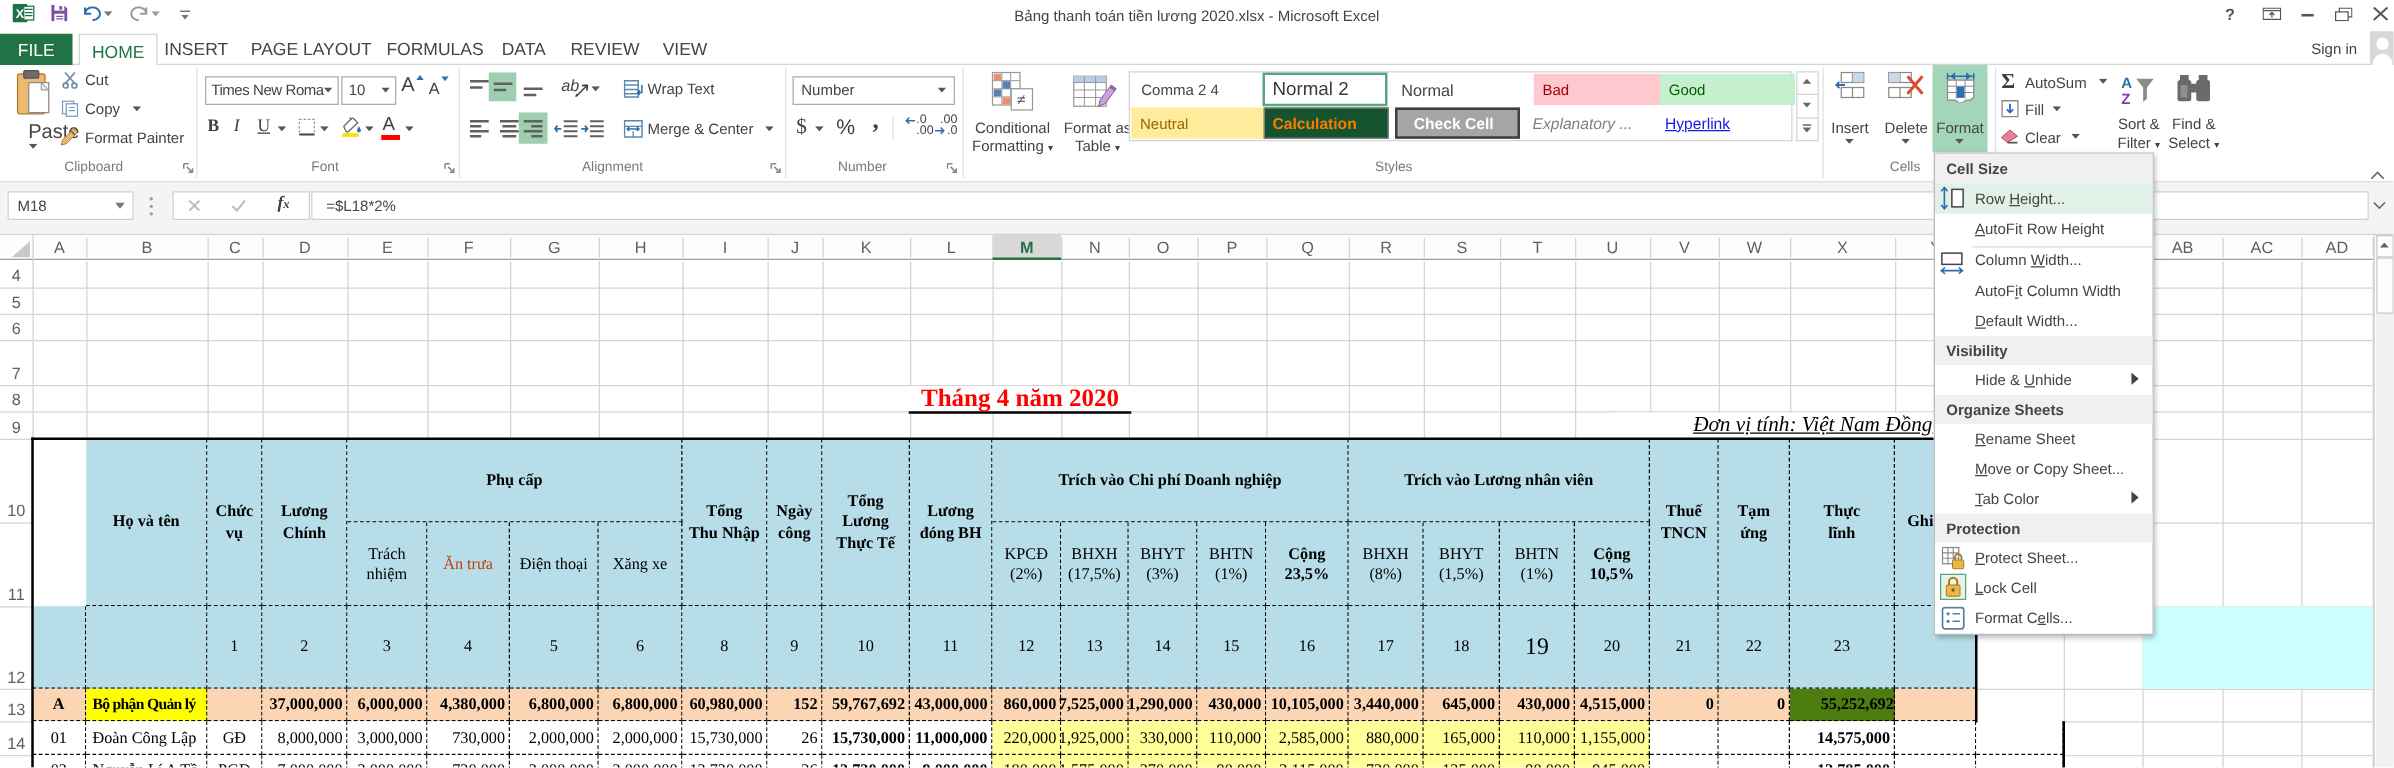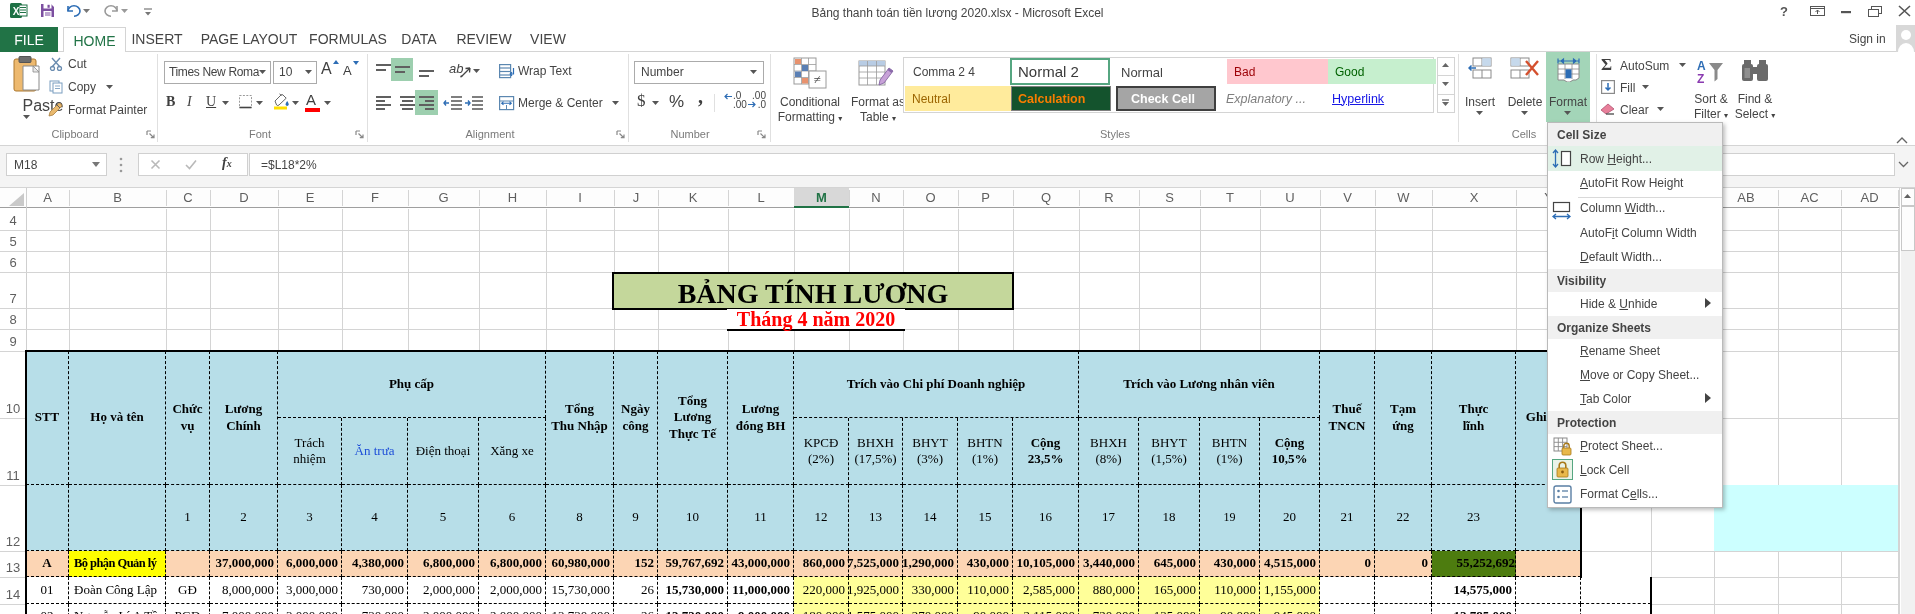--- a/index.html
+++ b/index.html
@@ -625,42 +625,43 @@
 <div class="ab" style="left:26px;top:272px;width:1872px;height:1px;background:#d4d4d4;"></div>
 <div class="ab" style="left:26px;top:308px;width:1872px;height:1px;background:#d4d4d4;"></div>
 <div class="ab" style="left:26px;top:329px;width:1872px;height:1px;background:#d4d4d4;"></div>
 <div class="ab" style="left:1581px;top:351px;width:317px;height:1px;background:#d4d4d4;"></div>
 <div class="ab" style="left:1581px;top:418px;width:317px;height:1px;background:#d4d4d4;"></div>
 <div class="ab" style="left:1581px;top:485px;width:317px;height:1px;background:#d4d4d4;"></div>
 <div class="ab" style="left:1581px;top:551px;width:317px;height:1px;background:#d4d4d4;"></div>
 <div class="ab" style="left:1651px;top:577px;width:247px;height:1px;background:#d4d4d4;"></div>
 <div class="ab" style="left:1651px;top:604px;width:247px;height:1px;background:#d4d4d4;"></div>
 
-<div class="ab" style="left:612px;top:272px;width:402px;height:38px;background:#c4d79b;border:2px solid #000;box-sizing:border-box;display:flex;align-items:center;justify-content:center;padding-top:6px;font-family:'Liberation Serif',serif;font-weight:bold;font-size:28px;color:#000;">BẢNG TÍNH LƯƠNG</div>
 <div class="ab" style="left:727px;top:309px;width:178px;height:22px;background:#fff;border-bottom:2px solid #000;box-sizing:border-box;display:flex;align-items:center;justify-content:center;font-family:'Liberation Serif',serif;font-weight:bold;font-size:20px;color:#ff0000;">Tháng 4 năm 2020</div>
+<div class="ab" style="left:1290px;top:330px;width:256px;height:20px;background:#fff;display:flex;align-items:center;justify-content:flex-end;font-family:'Liberation Serif',serif;font-style:italic;font-size:17px;color:#000;">
+      <u>Đơn vị tính: Việt Nam Đồng</u>
+    </div>
 
 <div class="ab" style="left:1714px;top:485px;width:184px;height:66px;background:#ccffff;"></div>
 
-<div class="ab" style="left:26px;top:351px;width:43px;height:134px;background:#b7dee8;border-right:1px dashed #000;border-bottom:1px dashed #000;box-sizing:border-box;display:flex;align-items:center;justify-content:center;text-align:center;font-family:'Liberation Serif',serif;font-size:13px;color:#000;line-height:1.25;font-weight:bold;">STT</div>
 <div class="ab" style="left:69px;top:351px;width:97px;height:134px;background:#b7dee8;border-right:1px dashed #000;border-bottom:1px dashed #000;box-sizing:border-box;display:flex;align-items:center;justify-content:center;text-align:center;font-family:'Liberation Serif',serif;font-size:13px;color:#000;line-height:1.25;font-weight:bold;">Họ và tên</div>
 <div class="ab" style="left:166px;top:351px;width:44px;height:134px;background:#b7dee8;border-right:1px dashed #000;border-bottom:1px dashed #000;box-sizing:border-box;display:flex;align-items:center;justify-content:center;text-align:center;font-family:'Liberation Serif',serif;font-size:13px;color:#000;line-height:1.25;font-weight:bold;">Chức<br>vụ</div>
 <div class="ab" style="left:210px;top:351px;width:68px;height:134px;background:#b7dee8;border-right:1px dashed #000;border-bottom:1px dashed #000;box-sizing:border-box;display:flex;align-items:center;justify-content:center;text-align:center;font-family:'Liberation Serif',serif;font-size:13px;color:#000;line-height:1.25;font-weight:bold;">Lương<br>Chính</div>
 <div class="ab" style="left:546px;top:351px;width:68px;height:134px;background:#b7dee8;border-right:1px dashed #000;border-bottom:1px dashed #000;box-sizing:border-box;display:flex;align-items:center;justify-content:center;text-align:center;font-family:'Liberation Serif',serif;font-size:13px;color:#000;line-height:1.25;font-weight:bold;">Tổng<br>Thu Nhập</div>
 <div class="ab" style="left:614px;top:351px;width:44px;height:134px;background:#b7dee8;border-right:1px dashed #000;border-bottom:1px dashed #000;box-sizing:border-box;display:flex;align-items:center;justify-content:center;text-align:center;font-family:'Liberation Serif',serif;font-size:13px;color:#000;line-height:1.25;font-weight:bold;">Ngày<br>công</div>
 <div class="ab" style="left:658px;top:351px;width:70px;height:134px;background:#b7dee8;border-right:1px dashed #000;border-bottom:1px dashed #000;box-sizing:border-box;display:flex;align-items:center;justify-content:center;text-align:center;font-family:'Liberation Serif',serif;font-size:13px;color:#000;line-height:1.25;font-weight:bold;">Tổng<br>Lương<br>Thực Tế</div>
 <div class="ab" style="left:728px;top:351px;width:66px;height:134px;background:#b7dee8;border-right:1px dashed #000;border-bottom:1px dashed #000;box-sizing:border-box;display:flex;align-items:center;justify-content:center;text-align:center;font-family:'Liberation Serif',serif;font-size:13px;color:#000;line-height:1.25;font-weight:bold;">Lương<br>đóng BH</div>
 <div class="ab" style="left:1320px;top:351px;width:55px;height:134px;background:#b7dee8;border-right:1px dashed #000;border-bottom:1px dashed #000;box-sizing:border-box;display:flex;align-items:center;justify-content:center;text-align:center;font-family:'Liberation Serif',serif;font-size:13px;color:#000;line-height:1.25;font-weight:bold;">Thuế<br>TNCN</div>
 <div class="ab" style="left:1375px;top:351px;width:57px;height:134px;background:#b7dee8;border-right:1px dashed #000;border-bottom:1px dashed #000;box-sizing:border-box;display:flex;align-items:center;justify-content:center;text-align:center;font-family:'Liberation Serif',serif;font-size:13px;color:#000;line-height:1.25;font-weight:bold;">Tạm<br>ứng</div>
 <div class="ab" style="left:1432px;top:351px;width:84px;height:134px;background:#b7dee8;border-right:1px dashed #000;border-bottom:1px dashed #000;box-sizing:border-box;display:flex;align-items:center;justify-content:center;text-align:center;font-family:'Liberation Serif',serif;font-size:13px;color:#000;line-height:1.25;font-weight:bold;">Thực<br>lĩnh</div>
 <div class="ab" style="left:1516px;top:351px;width:65px;height:134px;background:#b7dee8;border-right:1px dashed #000;border-bottom:1px dashed #000;box-sizing:border-box;display:flex;align-items:center;justify-content:center;text-align:center;font-family:'Liberation Serif',serif;font-size:13px;color:#000;line-height:1.25;font-weight:bold;">Ghi chú</div>
 <div class="ab" style="left:278px;top:351px;width:268px;height:67px;background:#b7dee8;border-right:1px dashed #000;border-bottom:1px dashed #000;box-sizing:border-box;display:flex;align-items:center;justify-content:center;text-align:center;font-family:'Liberation Serif',serif;font-size:13px;color:#000;line-height:1.25;font-weight:bold;">Phụ cấp</div>
 <div class="ab" style="left:794px;top:351px;width:285px;height:67px;background:#b7dee8;border-right:1px dashed #000;border-bottom:1px dashed #000;box-sizing:border-box;display:flex;align-items:center;justify-content:center;text-align:center;font-family:'Liberation Serif',serif;font-size:13px;color:#000;line-height:1.25;font-weight:bold;">Trích vào Chi phí Doanh nghiệp</div>
 <div class="ab" style="left:1079px;top:351px;width:241px;height:67px;background:#b7dee8;border-right:1px dashed #000;border-bottom:1px dashed #000;box-sizing:border-box;display:flex;align-items:center;justify-content:center;text-align:center;font-family:'Liberation Serif',serif;font-size:13px;color:#000;line-height:1.25;font-weight:bold;">Trích vào Lương nhân viên</div>
 <div class="ab" style="left:278px;top:418px;width:64px;height:67px;background:#b7dee8;border-right:1px dashed #000;border-bottom:1px dashed #000;box-sizing:border-box;display:flex;align-items:center;justify-content:center;text-align:center;font-family:'Liberation Serif',serif;font-size:13px;color:#000;line-height:1.25;">Trách<br>nhiệm</div>
-<div class="ab" style="left:342px;top:418px;width:66px;height:67px;background:#b7dee8;border-right:1px dashed #000;border-bottom:1px dashed #000;box-sizing:border-box;display:flex;align-items:center;justify-content:center;text-align:center;font-family:'Liberation Serif',serif;font-size:13px;color:#1d4ed8;line-height:1.25;">Ăn trưa</div>
+<div class="ab" style="left:342px;top:418px;width:66px;height:67px;background:#b7dee8;border-right:1px dashed #000;border-bottom:1px dashed #000;box-sizing:border-box;display:flex;align-items:center;justify-content:center;text-align:center;font-family:'Liberation Serif',serif;font-size:13px;color:#c2410c;line-height:1.25;">Ăn trưa</div>
 <div class="ab" style="left:408px;top:418px;width:71px;height:67px;background:#b7dee8;border-right:1px dashed #000;border-bottom:1px dashed #000;box-sizing:border-box;display:flex;align-items:center;justify-content:center;text-align:center;font-family:'Liberation Serif',serif;font-size:13px;color:#000;line-height:1.25;">Điện thoại</div>
 <div class="ab" style="left:479px;top:418px;width:67px;height:67px;background:#b7dee8;border-right:1px dashed #000;border-bottom:1px dashed #000;box-sizing:border-box;display:flex;align-items:center;justify-content:center;text-align:center;font-family:'Liberation Serif',serif;font-size:13px;color:#000;line-height:1.25;">Xăng xe</div>
 <div class="ab" style="left:794px;top:418px;width:55px;height:67px;background:#b7dee8;border-right:1px dashed #000;border-bottom:1px dashed #000;box-sizing:border-box;display:flex;align-items:center;justify-content:center;text-align:center;font-family:'Liberation Serif',serif;font-size:13px;color:#000;line-height:1.25;">KPCĐ<br>(2%)</div>
 <div class="ab" style="left:849px;top:418px;width:54px;height:67px;background:#b7dee8;border-right:1px dashed #000;border-bottom:1px dashed #000;box-sizing:border-box;display:flex;align-items:center;justify-content:center;text-align:center;font-family:'Liberation Serif',serif;font-size:13px;color:#000;line-height:1.25;">BHXH<br>(17,5%)</div>
 <div class="ab" style="left:903px;top:418px;width:55px;height:67px;background:#b7dee8;border-right:1px dashed #000;border-bottom:1px dashed #000;box-sizing:border-box;display:flex;align-items:center;justify-content:center;text-align:center;font-family:'Liberation Serif',serif;font-size:13px;color:#000;line-height:1.25;">BHYT<br>(3%)</div>
 <div class="ab" style="left:958px;top:418px;width:55px;height:67px;background:#b7dee8;border-right:1px dashed #000;border-bottom:1px dashed #000;box-sizing:border-box;display:flex;align-items:center;justify-content:center;text-align:center;font-family:'Liberation Serif',serif;font-size:13px;color:#000;line-height:1.25;">BHTN<br>(1%)</div>
 <div class="ab" style="left:1013px;top:418px;width:66px;height:67px;background:#b7dee8;border-right:1px dashed #000;border-bottom:1px dashed #000;box-sizing:border-box;display:flex;align-items:center;justify-content:center;text-align:center;font-family:'Liberation Serif',serif;font-size:13px;color:#000;line-height:1.25;font-weight:bold;">Cộng<br>23,5%</div>
 <div class="ab" style="left:1079px;top:418px;width:60px;height:67px;background:#b7dee8;border-right:1px dashed #000;border-bottom:1px dashed #000;box-sizing:border-box;display:flex;align-items:center;justify-content:center;text-align:center;font-family:'Liberation Serif',serif;font-size:13px;color:#000;line-height:1.25;">BHXH<br>(8%)</div>
 <div class="ab" style="left:1139px;top:418px;width:61px;height:67px;background:#b7dee8;border-right:1px dashed #000;border-bottom:1px dashed #000;box-sizing:border-box;display:flex;align-items:center;justify-content:center;text-align:center;font-family:'Liberation Serif',serif;font-size:13px;color:#000;line-height:1.25;">BHYT<br>(1,5%)</div>
 <div class="ab" style="left:1200px;top:418px;width:60px;height:67px;background:#b7dee8;border-right:1px dashed #000;border-bottom:1px dashed #000;box-sizing:border-box;display:flex;align-items:center;justify-content:center;text-align:center;font-family:'Liberation Serif',serif;font-size:13px;color:#000;line-height:1.25;">BHTN<br>(1%)</div>
@@ -677,21 +678,21 @@
 <div class="ab" style="left:614px;top:485px;width:44px;height:66px;background:#b7dee8;border-right:1px dashed #000;border-bottom:1px dashed #000;box-sizing:border-box;display:flex;align-items:center;justify-content:center;text-align:center;font-family:'Liberation Serif',serif;font-size:13px;color:#000;line-height:1.25;">9</div>
 <div class="ab" style="left:658px;top:485px;width:70px;height:66px;background:#b7dee8;border-right:1px dashed #000;border-bottom:1px dashed #000;box-sizing:border-box;display:flex;align-items:center;justify-content:center;text-align:center;font-family:'Liberation Serif',serif;font-size:13px;color:#000;line-height:1.25;">10</div>
 <div class="ab" style="left:728px;top:485px;width:66px;height:66px;background:#b7dee8;border-right:1px dashed #000;border-bottom:1px dashed #000;box-sizing:border-box;display:flex;align-items:center;justify-content:center;text-align:center;font-family:'Liberation Serif',serif;font-size:13px;color:#000;line-height:1.25;">11</div>
 <div class="ab" style="left:794px;top:485px;width:55px;height:66px;background:#b7dee8;border-right:1px dashed #000;border-bottom:1px dashed #000;box-sizing:border-box;display:flex;align-items:center;justify-content:center;text-align:center;font-family:'Liberation Serif',serif;font-size:13px;color:#000;line-height:1.25;">12</div>
 <div class="ab" style="left:849px;top:485px;width:54px;height:66px;background:#b7dee8;border-right:1px dashed #000;border-bottom:1px dashed #000;box-sizing:border-box;display:flex;align-items:center;justify-content:center;text-align:center;font-family:'Liberation Serif',serif;font-size:13px;color:#000;line-height:1.25;">13</div>
 <div class="ab" style="left:903px;top:485px;width:55px;height:66px;background:#b7dee8;border-right:1px dashed #000;border-bottom:1px dashed #000;box-sizing:border-box;display:flex;align-items:center;justify-content:center;text-align:center;font-family:'Liberation Serif',serif;font-size:13px;color:#000;line-height:1.25;">14</div>
 <div class="ab" style="left:958px;top:485px;width:55px;height:66px;background:#b7dee8;border-right:1px dashed #000;border-bottom:1px dashed #000;box-sizing:border-box;display:flex;align-items:center;justify-content:center;text-align:center;font-family:'Liberation Serif',serif;font-size:13px;color:#000;line-height:1.25;">15</div>
 <div class="ab" style="left:1013px;top:485px;width:66px;height:66px;background:#b7dee8;border-right:1px dashed #000;border-bottom:1px dashed #000;box-sizing:border-box;display:flex;align-items:center;justify-content:center;text-align:center;font-family:'Liberation Serif',serif;font-size:13px;color:#000;line-height:1.25;">16</div>
 <div class="ab" style="left:1079px;top:485px;width:60px;height:66px;background:#b7dee8;border-right:1px dashed #000;border-bottom:1px dashed #000;box-sizing:border-box;display:flex;align-items:center;justify-content:center;text-align:center;font-family:'Liberation Serif',serif;font-size:13px;color:#000;line-height:1.25;">17</div>
 <div class="ab" style="left:1139px;top:485px;width:61px;height:66px;background:#b7dee8;border-right:1px dashed #000;border-bottom:1px dashed #000;box-sizing:border-box;display:flex;align-items:center;justify-content:center;text-align:center;font-family:'Liberation Serif',serif;font-size:13px;color:#000;line-height:1.25;">18</div>
-<div class="ab" style="left:1200px;top:485px;width:60px;height:66px;background:#b7dee8;border-right:1px dashed #000;border-bottom:1px dashed #000;box-sizing:border-box;display:flex;align-items:center;justify-content:center;text-align:center;font-family:'Liberation Serif',serif;font-size:12px;color:#000;line-height:1.25;">19</div>
+<div class="ab" style="left:1200px;top:485px;width:60px;height:66px;background:#b7dee8;border-right:1px dashed #000;border-bottom:1px dashed #000;box-sizing:border-box;display:flex;align-items:center;justify-content:center;text-align:center;font-family:'Liberation Serif',serif;font-size:19px;color:#000;line-height:1.25;">19</div>
 <div class="ab" style="left:1260px;top:485px;width:60px;height:66px;background:#b7dee8;border-right:1px dashed #000;border-bottom:1px dashed #000;box-sizing:border-box;display:flex;align-items:center;justify-content:center;text-align:center;font-family:'Liberation Serif',serif;font-size:13px;color:#000;line-height:1.25;">20</div>
 <div class="ab" style="left:1320px;top:485px;width:55px;height:66px;background:#b7dee8;border-right:1px dashed #000;border-bottom:1px dashed #000;box-sizing:border-box;display:flex;align-items:center;justify-content:center;text-align:center;font-family:'Liberation Serif',serif;font-size:13px;color:#000;line-height:1.25;">21</div>
 <div class="ab" style="left:1375px;top:485px;width:57px;height:66px;background:#b7dee8;border-right:1px dashed #000;border-bottom:1px dashed #000;box-sizing:border-box;display:flex;align-items:center;justify-content:center;text-align:center;font-family:'Liberation Serif',serif;font-size:13px;color:#000;line-height:1.25;">22</div>
 <div class="ab" style="left:1432px;top:485px;width:84px;height:66px;background:#b7dee8;border-right:1px dashed #000;border-bottom:1px dashed #000;box-sizing:border-box;display:flex;align-items:center;justify-content:center;text-align:center;font-family:'Liberation Serif',serif;font-size:13px;color:#000;line-height:1.25;">23</div>
 <div class="ab" style="left:1516px;top:485px;width:65px;height:66px;background:#b7dee8;border-right:1px dashed #000;border-bottom:1px dashed #000;box-sizing:border-box;display:flex;align-items:center;justify-content:center;text-align:center;font-family:'Liberation Serif',serif;font-size:13px;color:#000;line-height:1.25;"></div>
 <div class="ab" style="left:26px;top:551px;width:43px;height:26px;background:#fcd5b4;border-right:1px dashed #000;border-bottom:1px dashed #000;box-sizing:border-box;display:flex;align-items:center;justify-content:center;text-align:center;font-family:'Liberation Serif',serif;font-size:13px;color:#000;line-height:1.25;font-weight:bold;">A</div>
 <div class="ab" style="left:69px;top:551px;width:97px;height:26px;background:#ffff00;border-right:1px dashed #000;border-bottom:1px dashed #000;box-sizing:border-box;display:flex;align-items:center;justify-content:flex-start;text-align:center;font-family:'Liberation Serif',serif;font-size:13px;color:#000;line-height:1.25;font-weight:bold;padding-left:5px;">
       <span style="letter-spacing:-0.55px;font-size:12.5px;">Bộ phận Quản lý</span>
     </div>
 <div class="ab" style="left:166px;top:551px;width:44px;height:26px;background:#fcd5b4;border-right:1px dashed #000;border-bottom:1px dashed #000;box-sizing:border-box;display:flex;align-items:center;justify-content:center;text-align:center;font-family:'Liberation Serif',serif;font-size:13px;color:#000;line-height:1.25;font-weight:bold;"></div>

